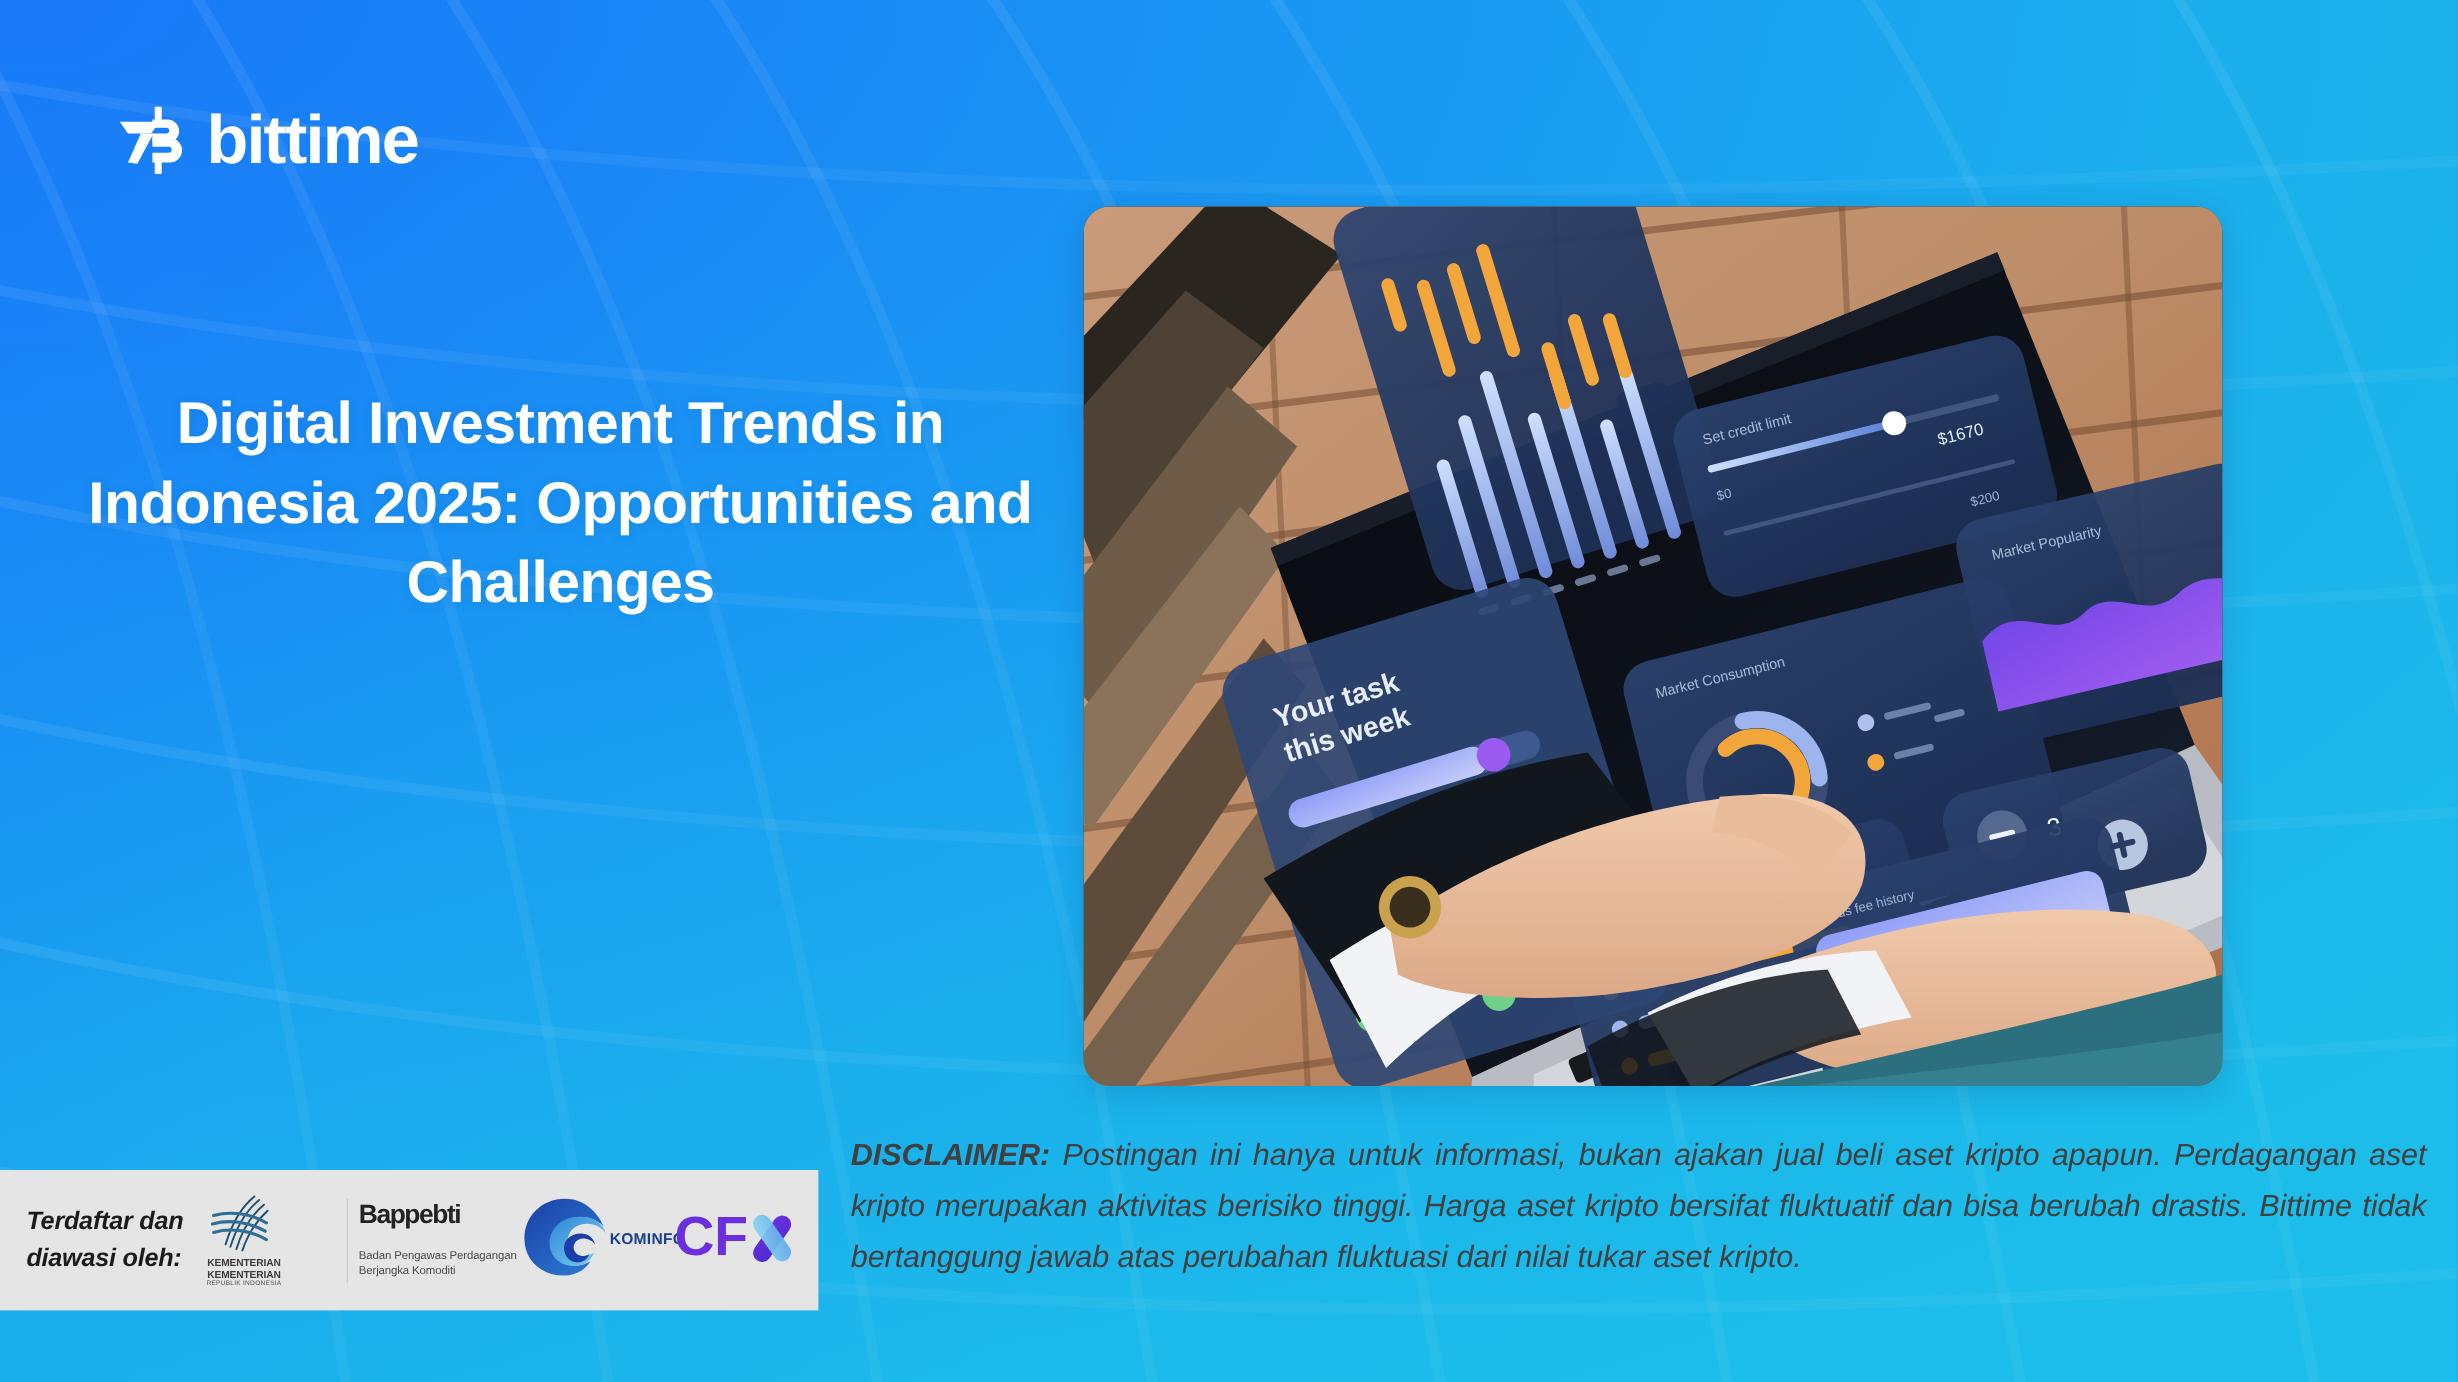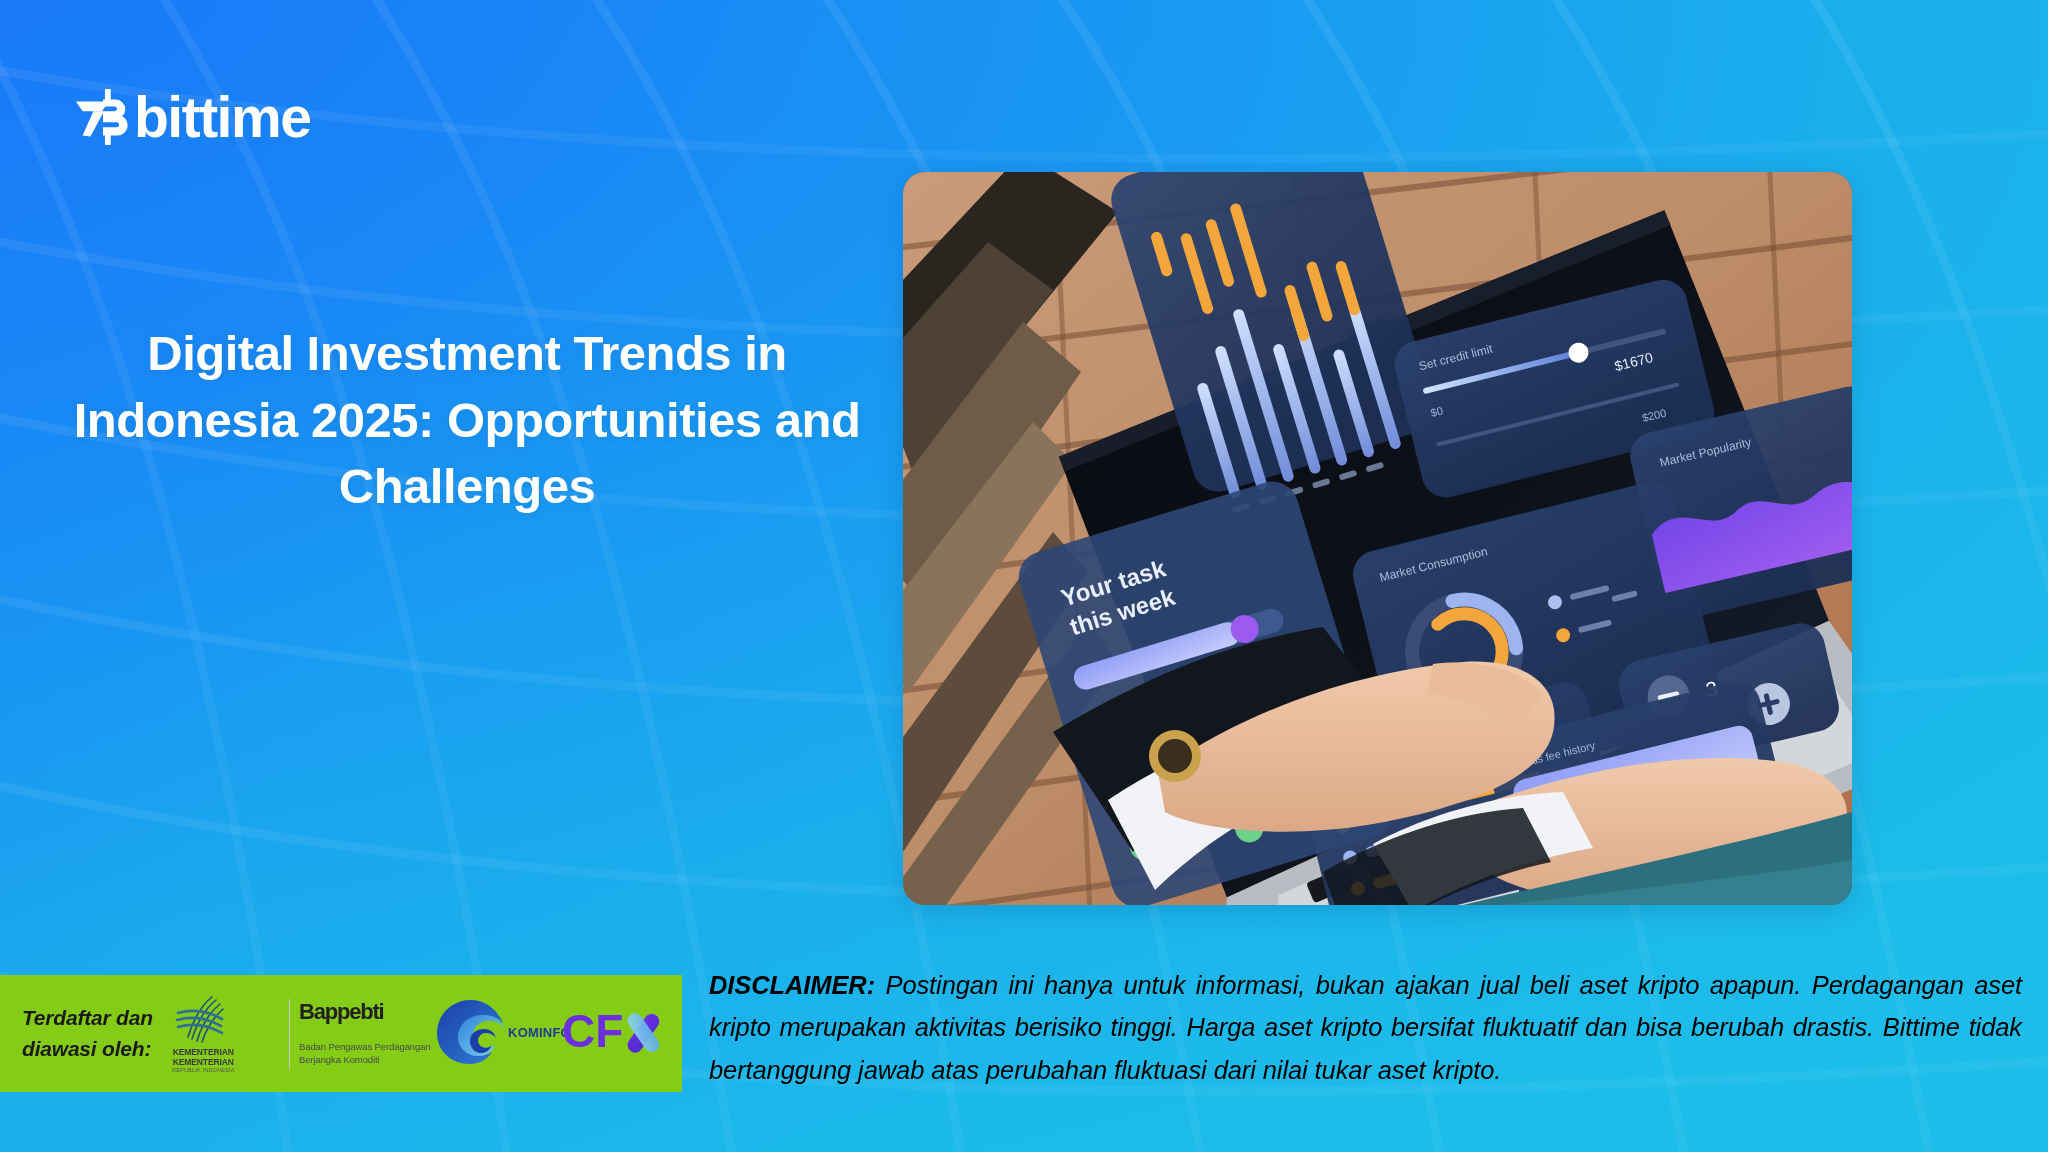--- a/index.html
+++ b/index.html
@@ -20,22 +20,22 @@
   }
   .bg-gradient2{
     position:absolute; inset:0;
     background:linear-gradient(128deg, rgba(24,120,248,.55) 0%, rgba(24,140,244,.18) 30%, rgba(27,190,234,0) 58%);
   }
   .bg-mesh{ position:absolute; inset:0; opacity:.5; }
   .bg-mesh svg{ width:100%; height:100%; display:block; }
 
   
   .logo-wrap{
-    position:absolute; left:72px; top:86px;
-    display:flex; align-items:center; 
+    position:absolute; left:96px; top:86px;
+    display:flex; align-items:center; gap:14px;
   }
   .logo-mark{ width:62px; height:62px; }
   .logo-text{
     color:#ffffff; font-size:57px; font-weight:700;
     letter-spacing:-1.5px; line-height:1;
     font-family:"Liberation Sans", sans-serif;
   }
 
   
   .headline{
@@ -61,21 +61,21 @@
     box-shadow:0 6px 26px rgba(8,50,100,.18);
   }
   .photo-inner{ position:absolute; inset:0; }
   .photo svg{ display:block; width:100%; height:100%; }
 
   
   .badge-bar{
     position:absolute;
     left:0; top:975px;
     width:682px; height:117px;
-    background:#84cc16;
+    background:#e5e5e5;
     display:flex; align-items:center;
     padding-left:22px;
     gap:0px;
   }
   .badge-terdaftar{
     font-size:21px; font-weight:700; font-style:italic;
     color:#1b1b1b; line-height:1.45; letter-spacing:-.2px;
     width:150px; flex:none;
   }
   .badge-kemendag{
@@ -101,23 +101,23 @@
     align-items:center; justify-content:center;
   }
   .kominfo-caption{
     font-size:13px; font-weight:700; color:#1a3f8f; letter-spacing:.2px; margin-top:-2px;
   }
   .badge-cfx{ width:140px; flex:none; display:flex; align-items:center; justify-content:center; }
 
   
   .disclaimer{
     position:absolute;
-    left:709px; top:964px;
+    left:709px; top:942px;
     width:1313px;
-    color:#000000;
+    color:#404040;
     font-size:25.5px;
     font-style:italic;
     line-height:1.66;
     text-align:justify;
     letter-spacing:-.1px;
   }
   .disclaimer b{ font-weight:800; font-style:italic; }
 </style>
 </head>
 <body>

